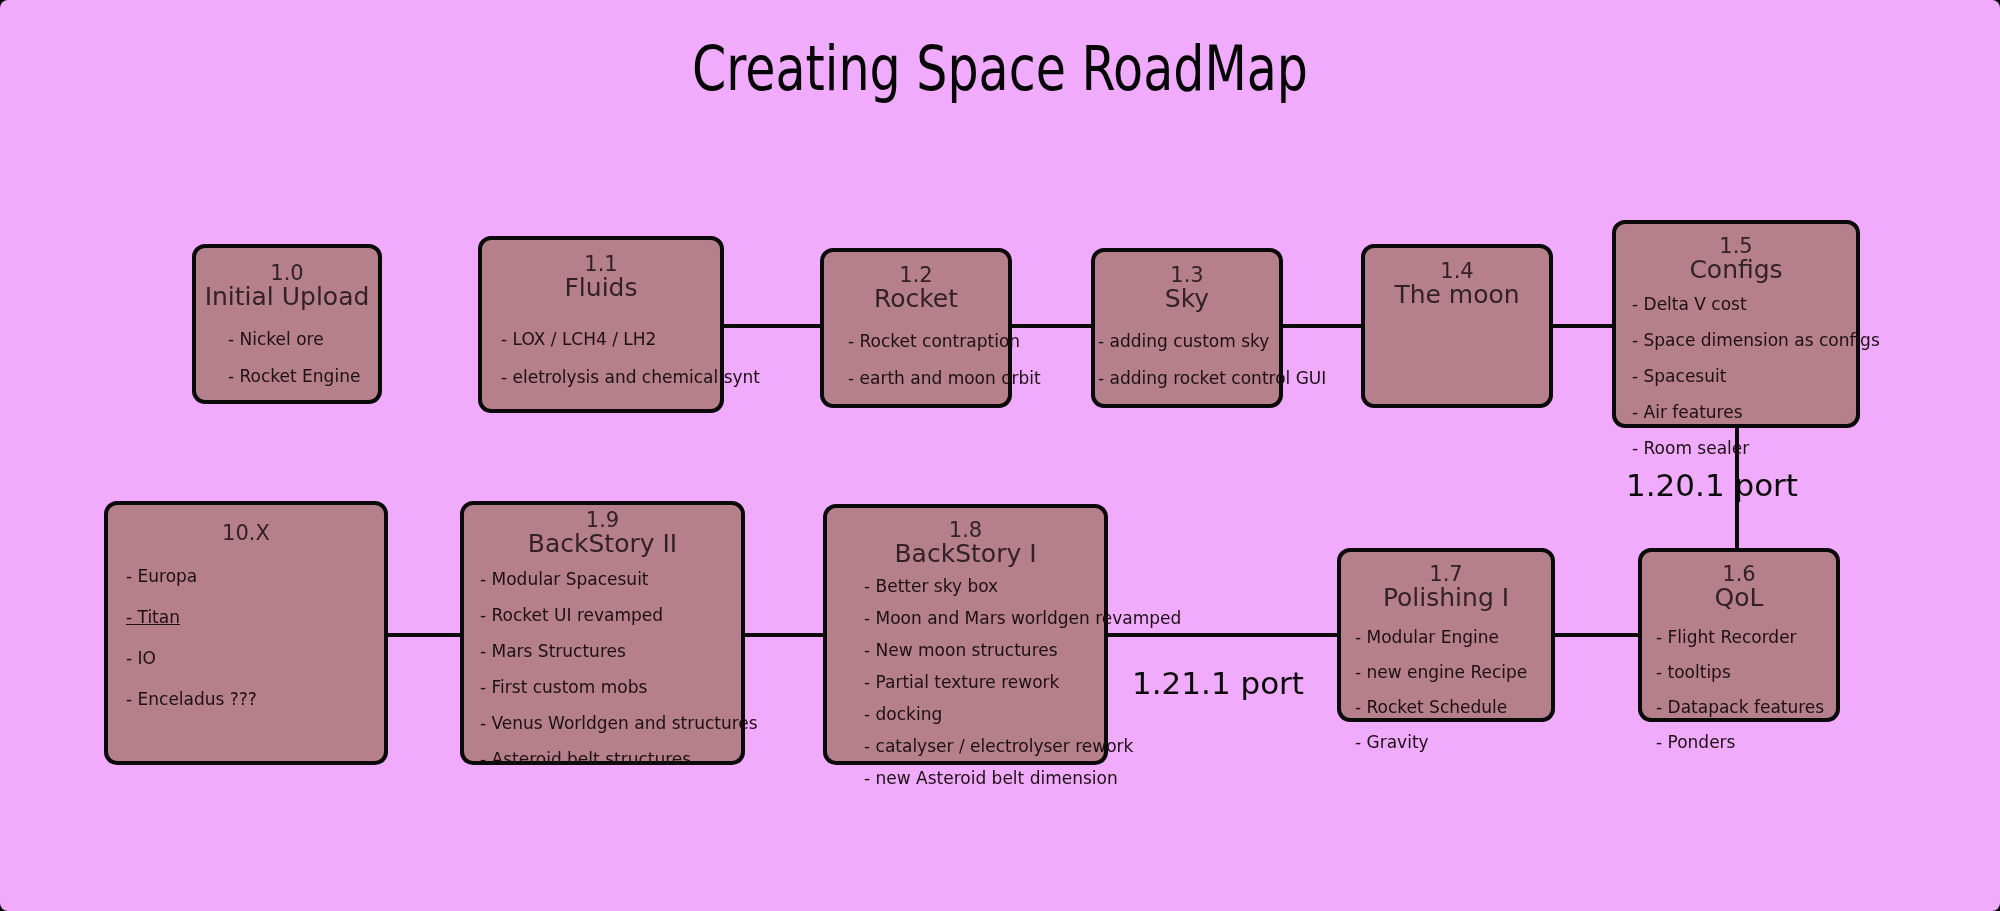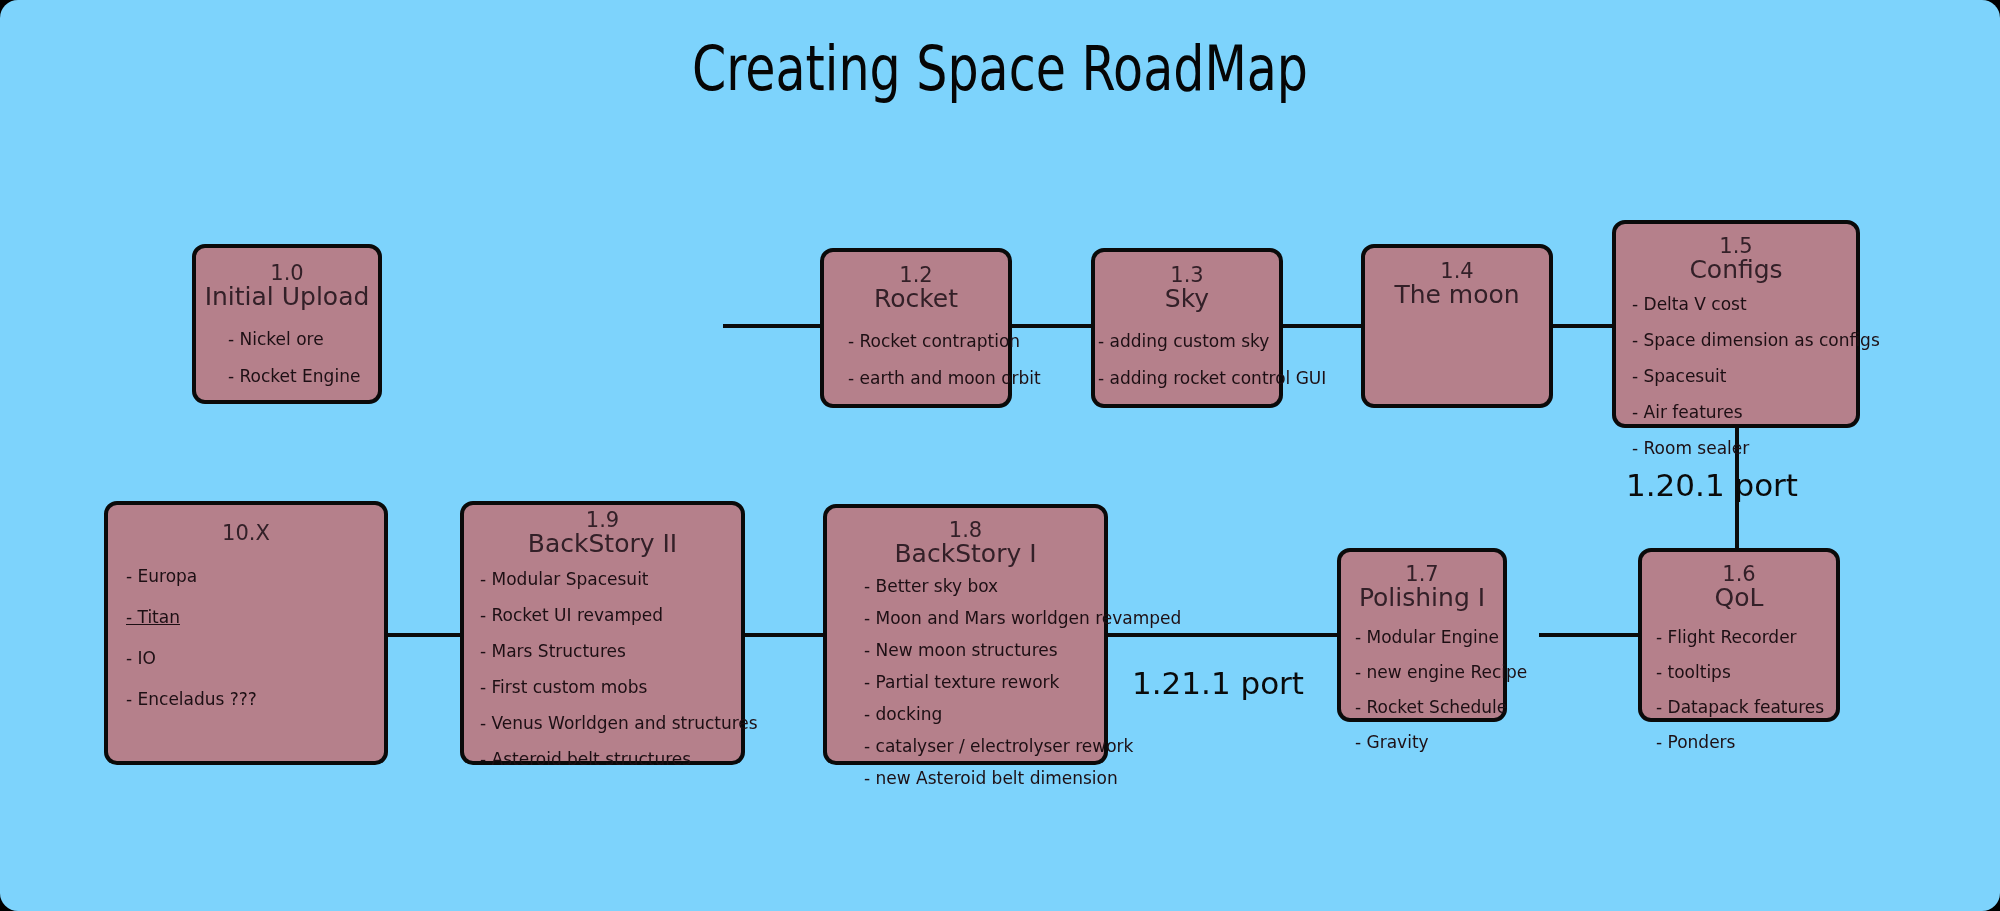--- a/index.html
+++ b/index.html
@@ -12,22 +12,22 @@
     width: 2000px;
     height: 911px;
     overflow: hidden;
     font-family: "DejaVu Sans", "Liberation Sans", sans-serif;
   }
 
   #canvas {
     position: relative;
     width: 2000px;
     height: 911px;
-    background: #7dd3fc;
-    border-radius: 18px;
+    background: #f0abfc;
+    border-radius: 8px;
     overflow: hidden;
     box-sizing: border-box;
   }
 
   #diagram-title {
     position: absolute;
     left: 0;
     top: 38px;
     width: 100%;
     text-align: center;
@@ -129,20 +129,30 @@
     <div class="node-head" style="padding-top:14px;">
       <span class="node-version">1.0</span>
       <span class="node-name">Initial Upload</span>
     </div>
     <ul class="node-items" style="padding:20px 0 0 32px;">
       <li style="margin-bottom:20px;">- Nickel ore</li>
       <li>- Rocket Engine</li>
     </ul>
   </div>
 
+  <div class="node" style="left:478px; top:236px; width:246px; height:177px;">
+    <div class="node-head" style="padding-top:13px;">
+      <span class="node-version">1.1</span>
+      <span class="node-name">Fluids</span>
+    </div>
+    <ul class="node-items" style="padding:29px 0 0 19px;">
+      <li style="margin-bottom:21px;">- LOX / LCH4 / LH2</li>
+      <li>- eletrolysis and chemical synt</li>
+    </ul>
+  </div>
 
   <div class="node" style="left:820px; top:248px; width:192px; height:160px;">
     <div class="node-head" style="padding-top:12px;">
       <span class="node-version">1.2</span>
       <span class="node-name">Rocket</span>
     </div>
     <ul class="node-items" style="padding:20px 0 0 24px;">
       <li style="margin-bottom:20px;">- Rocket contraption</li>
       <li>- earth and moon orbit</li>
     </ul>
@@ -217,21 +227,21 @@
       <li style="margin-bottom:15px;">- Better sky box</li>
       <li style="margin-bottom:15px;">- Moon and Mars worldgen revamped</li>
       <li style="margin-bottom:15px;">- New moon structures</li>
       <li style="margin-bottom:15px;">- Partial texture rework</li>
       <li style="margin-bottom:15px;">- docking</li>
       <li style="margin-bottom:15px;">- catalyser / electrolyser rework</li>
       <li>- new Asteroid belt dimension</li>
     </ul>
   </div>
 
-  <div class="node" style="left:1337px; top:548px; width:170px; height:174px;">
+  <div class="node" style="left:1337px; top:548px; width:218px; height:174px;">
     <div class="node-head" style="padding-top:11px;">
       <span class="node-version">1.7</span>
       <span class="node-name">Polishing I</span>
     </div>
     <ul class="node-items" style="padding:17px 0 0 14px;">
       <li style="margin-bottom:18px;">- Modular Engine</li>
       <li style="margin-bottom:18px;">- new engine Recipe</li>
       <li style="margin-bottom:18px;">- Rocket Schedule</li>
       <li>- Gravity</li>
     </ul>

